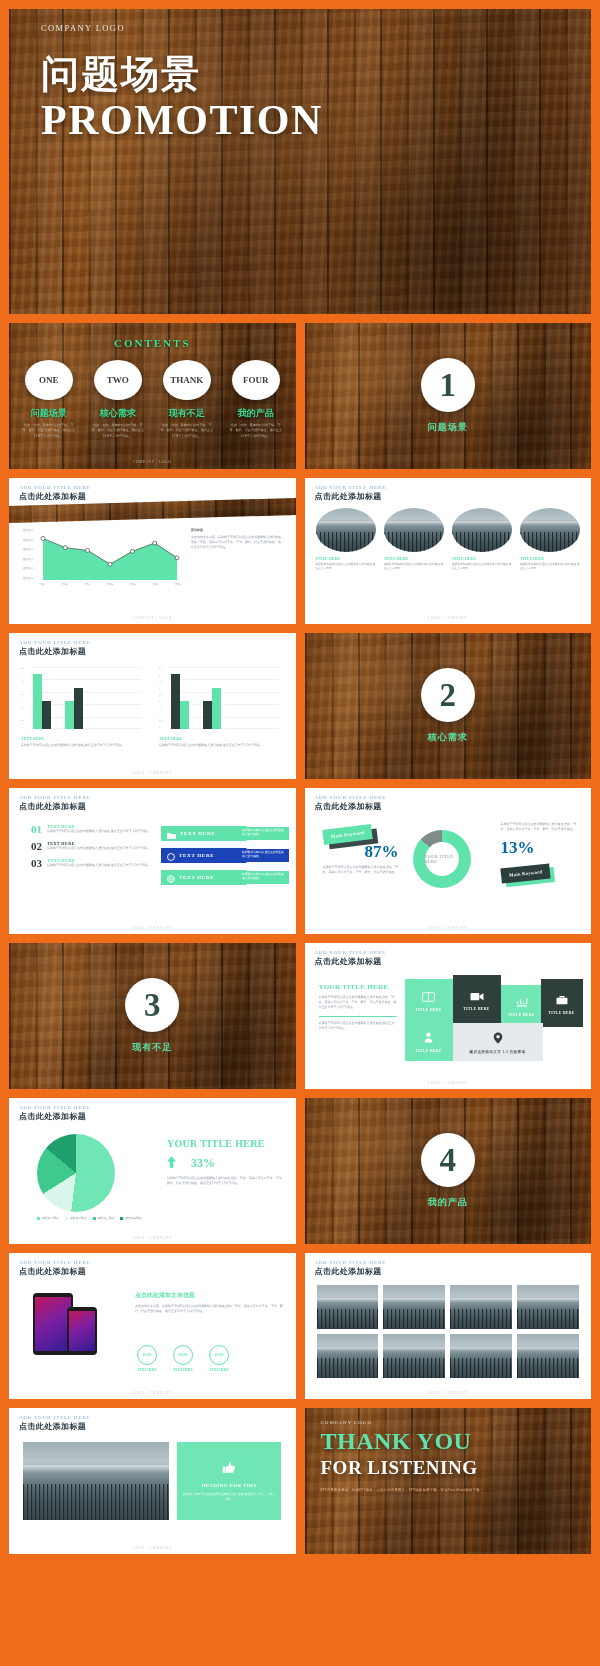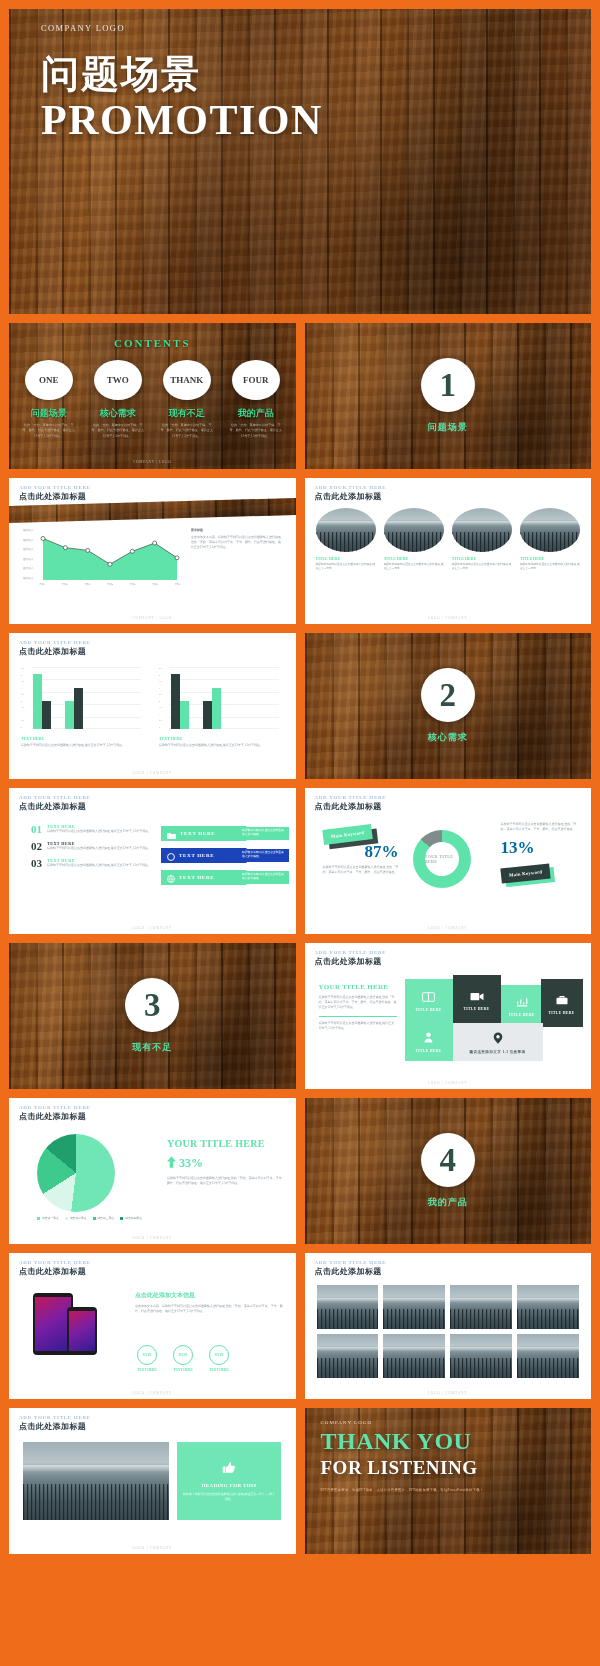--- a/index.html
+++ b/index.html
@@ -558,21 +558,21 @@
             </span>
           <span>
               <i class="swatch" style="background:#1f9f6b"></i>
               <b style="font-weight:400">销售额四季度</b>
             </span>
         </div>
       </div>
 
       <div style="position:absolute; left:158px; top:40px; width:118px;">
         <div style="color:#5fe3ab; font-size:10px; font-weight:700; letter-spacing:.3px;">YOUR TITLE HERE</div>
-        <div style="display:flex; align-items:center; gap:3px; margin-top:5px;">
+        <div style="display:flex; align-items:center; gap:15px; margin-top:5px;">
           <span><svg width="9" height="12" viewBox="0 0 10 13">
                 <path d="M5 0l5 6H7v7H3V6H0z" fill="#5fe3ab"></path>
               </svg></span>
           <span style="font-size:12px; font-weight:700; color:#5fe3ab;">33%</span>
         </div>
         <div class="lorem" style="margin-top:4px;">标题数字等都可以通过点击和重新输入进行修改,您的「开始」菜单中可以对字体、字号、颜色、行距等进行修改。建议正文12号字,1.5倍字间距。</div>
       </div>
       <div class="foot">LOGO | COMPANY</div>
     </div>
 

